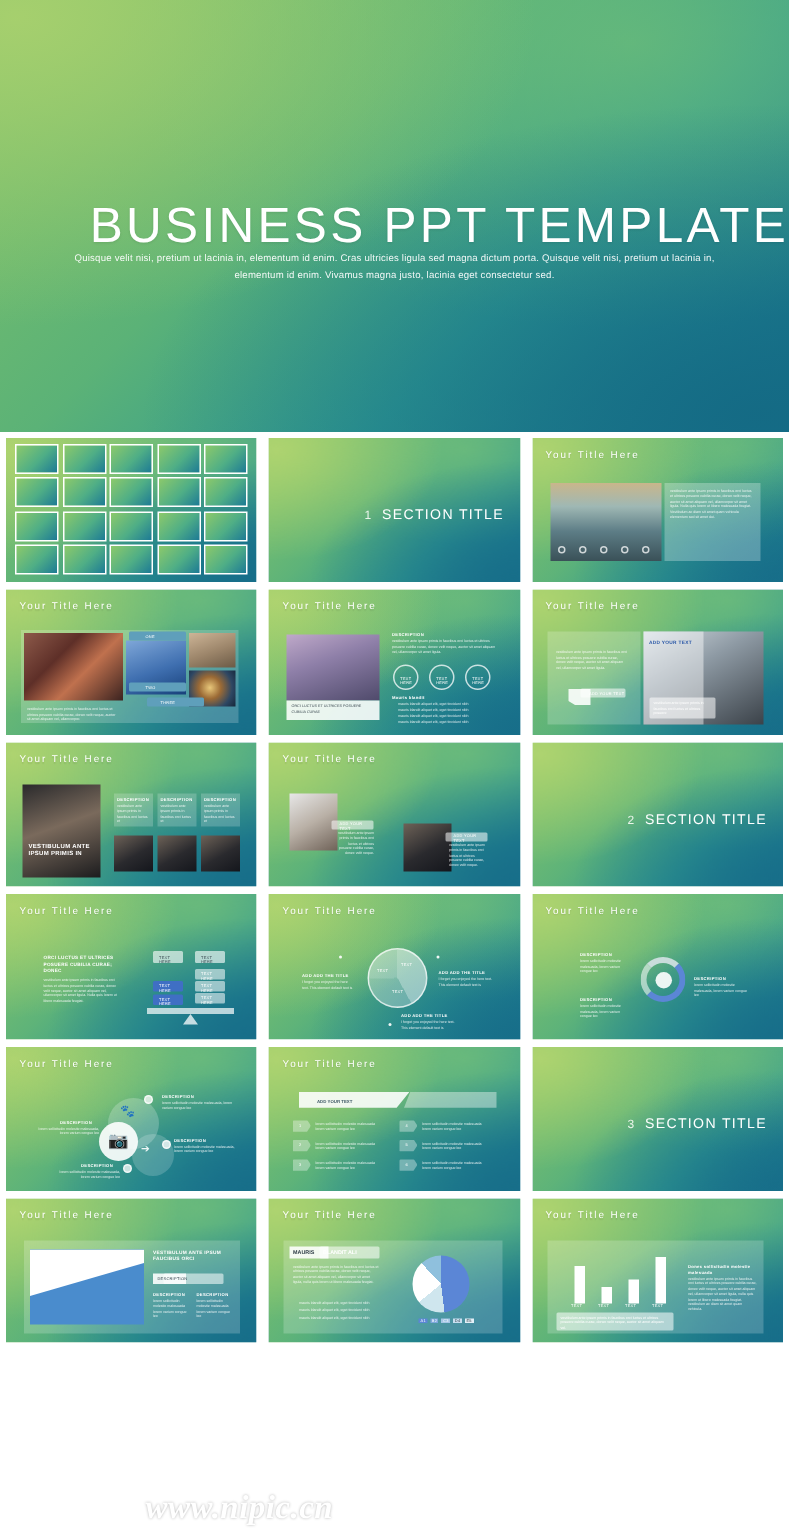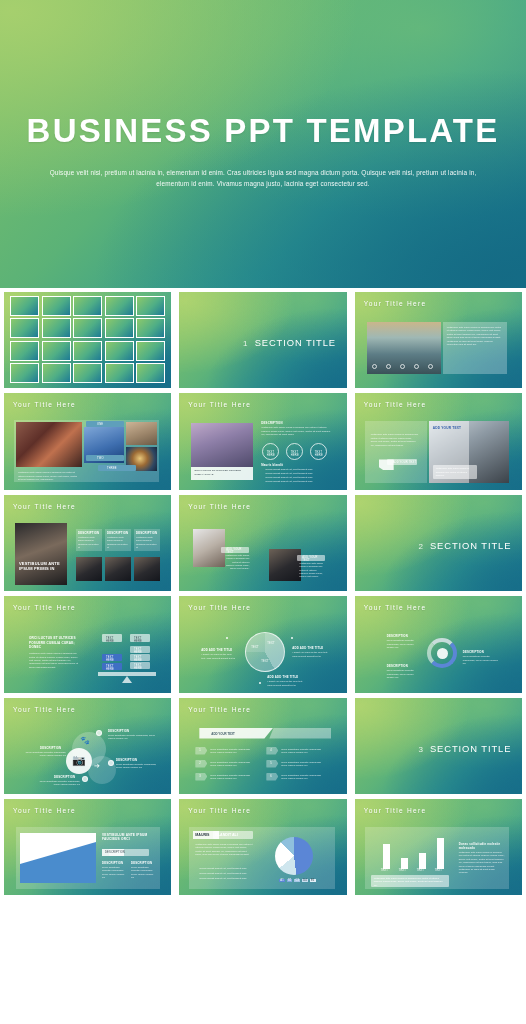--- a/index.html
+++ b/index.html
@@ -13,23 +13,23 @@
   
   .hero {
     position: relative; width: 526px; height: 288px; overflow: hidden;
     background:
       radial-gradient(120% 130% at 2% 4%, rgba(168,208,110,.95) 0%, rgba(168,208,110,0) 55%),
       radial-gradient(130% 120% at 96% 96%, rgba(20,106,132,.95) 0%, rgba(20,106,132,0) 60%),
       radial-gradient(110% 110% at 80% 10%, rgba(110,190,120,.75) 0%, rgba(110,190,120,0) 60%),
       linear-gradient(135deg, #7fc268 0%, #5bb277 38%, #2f9a92 66%, #16728f 100%);
   }
   .hero-title {
-    position: absolute; left: 0; right: 0; top: 112px;
-    text-align: center; color: #ffffff;
-    font-size: 33px; letter-spacing: 2.2px; font-weight: 700;
+    position: absolute; left: 0; right: 0; top: 131px;
+    text-align: right; color: #ffffff;
+    font-size: 33px; letter-spacing: 2.2px; font-weight: 400;
     text-shadow: 0 1px 2px rgba(0,0,0,.10);
   }
   .hero-sub {
     position: absolute; left: 38px; right: 38px; top: 167px;
     text-align: center; color: rgba(255,255,255,.93);
     font-size: 6.4px; line-height: 11px; letter-spacing: .15px;
   }
 
   
   .grid { position: relative; width: 526px; height: 736px; background: #fff; padding: 2px; }
@@ -460,15 +460,16 @@
         </div>
         <div class="chip blue-lt" style="left:16px;top:76px;width:78px;height:12px;">
           <span class="desc-p" style="left:3px;top:2px;width:72px;color:#fff;">vestibulum ante ipsum primis in faucibus orci luctus et ultrices posuere cubilia curae, donec velit neque, auctor sit amet aliquam vel.</span>
         </div>
         <div class="desc-h" style="left:104px;top:44px;width:46px;line-height:3.6px;">Donec sollicitudin molestie malesuada</div>
         <div class="desc-p" style="left:104px;top:52px;width:46px;">vestibulum ante ipsum primis in faucibus orci luctus et ultrices posuere cubilia curae, donec velit neque, auctor sit amet aliquam vel, ullamcorper sit amet ligula, nulla quis lorem ut libero malesuada feugiat. vestibulum ac diam sit amet quam vehicula.</div>
       </div>
     </div>
   </div>
 
+  <div class="wm-url">www.nipic.cn</div>
   <div class="wm-id">ID:11205447 NO:20180822180209149000</div>
 
 </div>
 
 </body></html>

